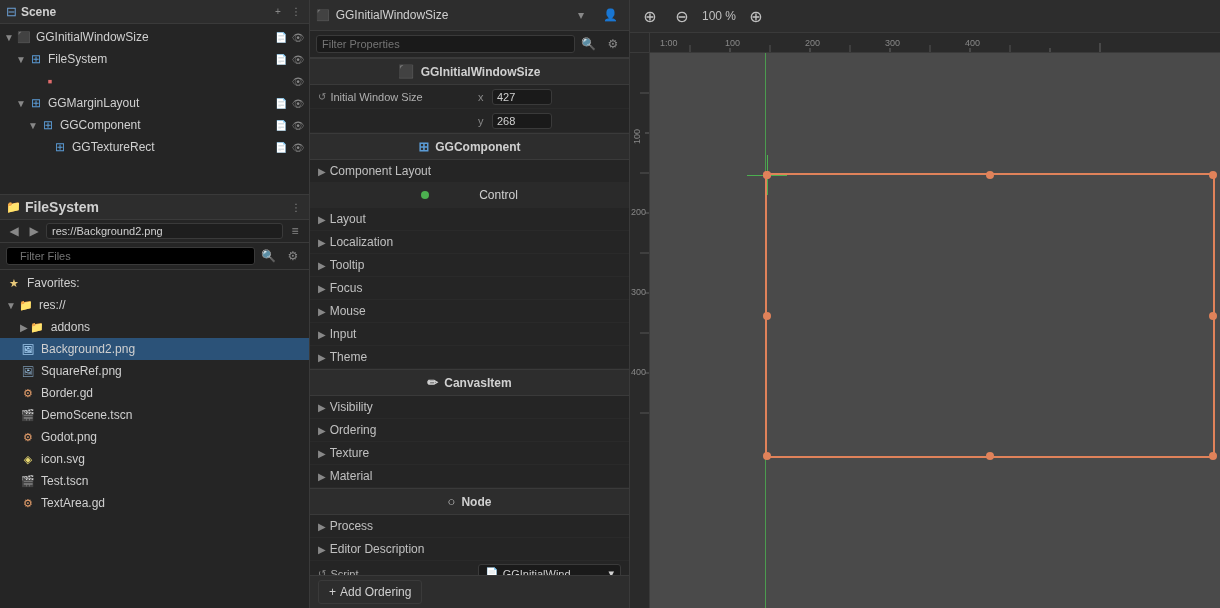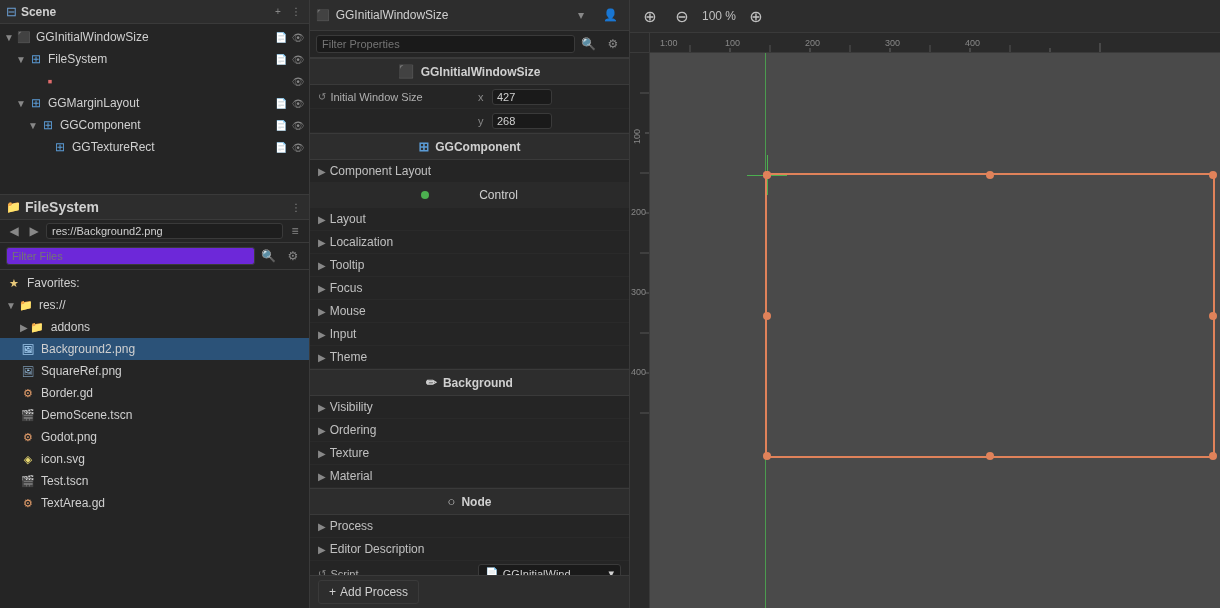--- a/index.html
+++ b/index.html
@@ -144,24 +144,24 @@
       display: flex;
       align-items: center;
       padding: 3px 6px;
       background: #252525;
       border-bottom: 1px solid #3a3a3a;
       gap: 4px;
     }
 
     .filter-input {
       flex: 1;
-      background: #6d28d9;
+      background: #000000;
       border: 1px solid #3a3a3a;
       border-radius: 3px;
-      padding: 2px 5px;
+      padding: 2px 13px;
       font-size: 11px;
       color: #d0d0d0;
       outline: none;
     }
 
     .fs-tree {
       flex: 1;
       overflow-y: auto;
       padding: 2px 0;
     }
@@ -806,21 +806,21 @@
         <span>Input</span>
       </div>
 
       <div class="group-label property-group">
         <span class="group-arrow">▶</span>
         <span>Theme</span>
       </div>
 
       <div class="section-header">
         <span class="section-icon" style="color:#d0d0d0;">✏</span>
-        <span>Background</span>
+        <span>CanvasItem</span>
       </div>
 
       <div class="group-label property-group">
         <span class="group-arrow">▶</span>
         <span>Visibility</span>
       </div>
 
       <div class="group-label property-group">
         <span class="group-arrow">▶</span>
         <span>Ordering</span>
@@ -860,21 +860,21 @@
           <span style="font-size:11px; color:#9cc5e8;">📄</span>
           <span>GGInitialWind...</span>
           <span style="margin-left:auto;">▾</span>
         </div>
       </div>
     </div>
 
     <div class="inspector-footer">
       <button class="add-metadata-btn">
         <span>+</span>
-        <span>Add Process</span>
+        <span>Add Ordering</span>
       </button>
     </div>
   </div>
 
   <div class="viewport-panel">
 
     <div class="viewport-toolbar">
       <div class="toolbar-icon-btn" style="font-size:16px;">⊕</div>
       <div class="toolbar-icon-btn" style="font-size:16px;">⊖</div>
       <div class="zoom-display">

